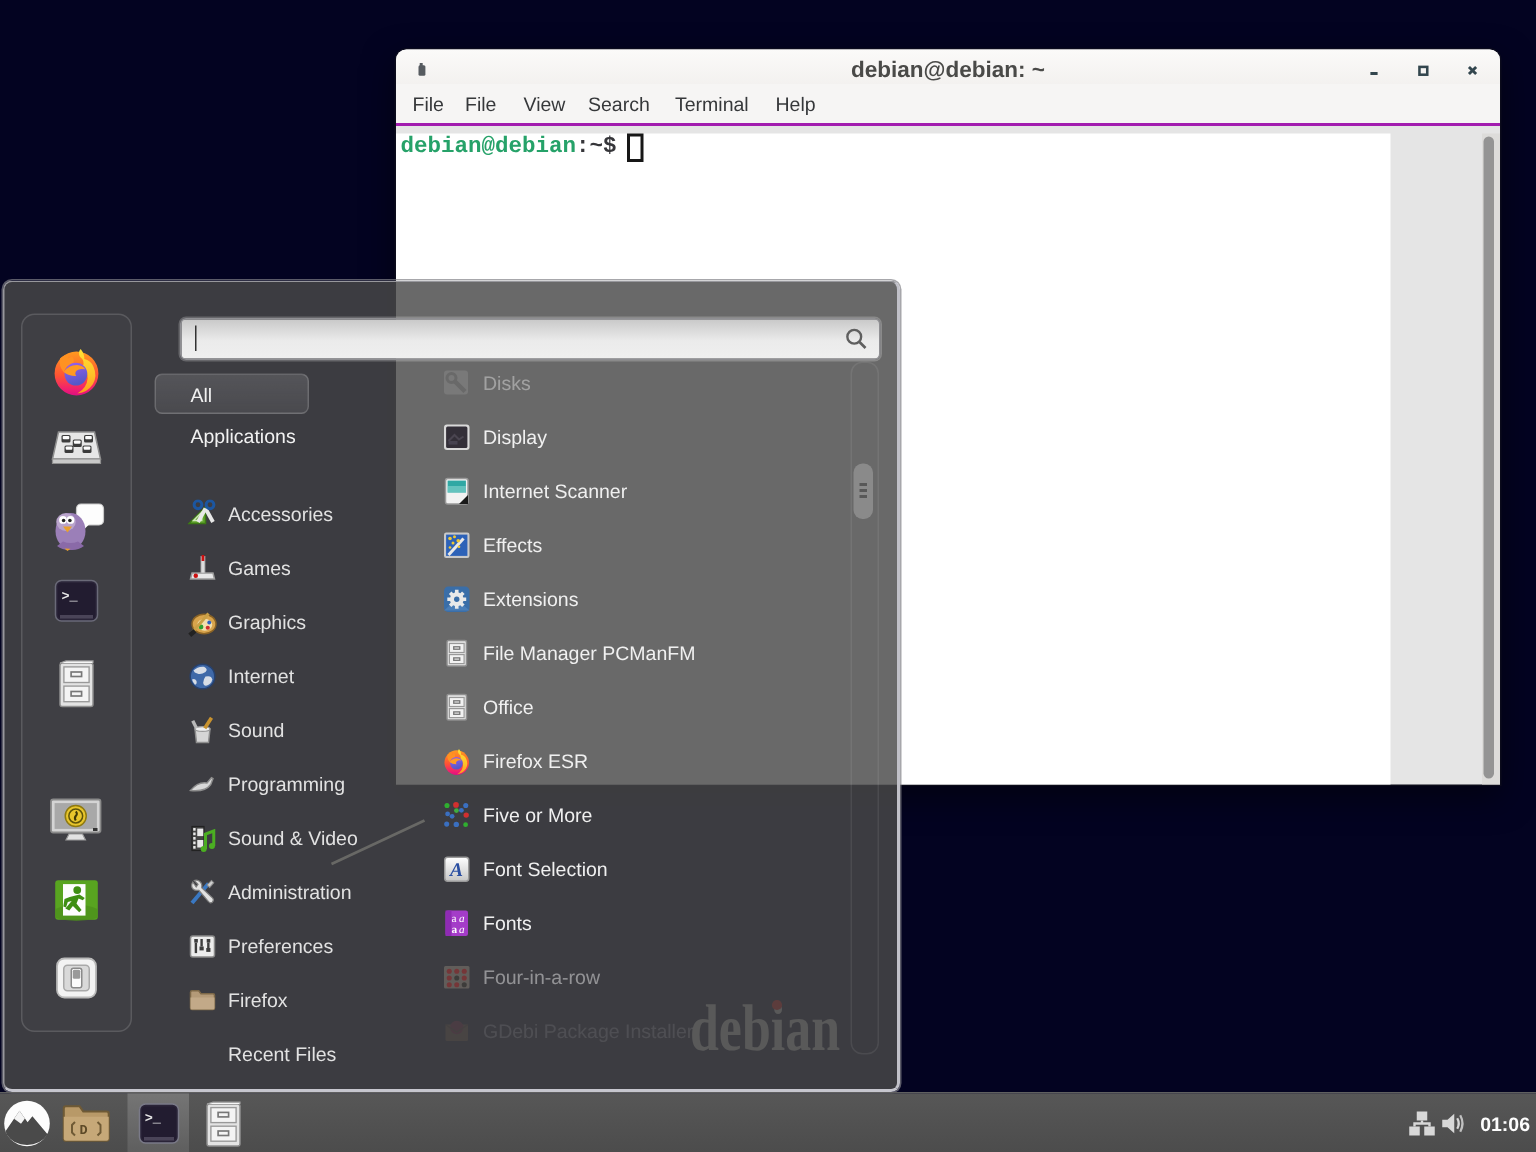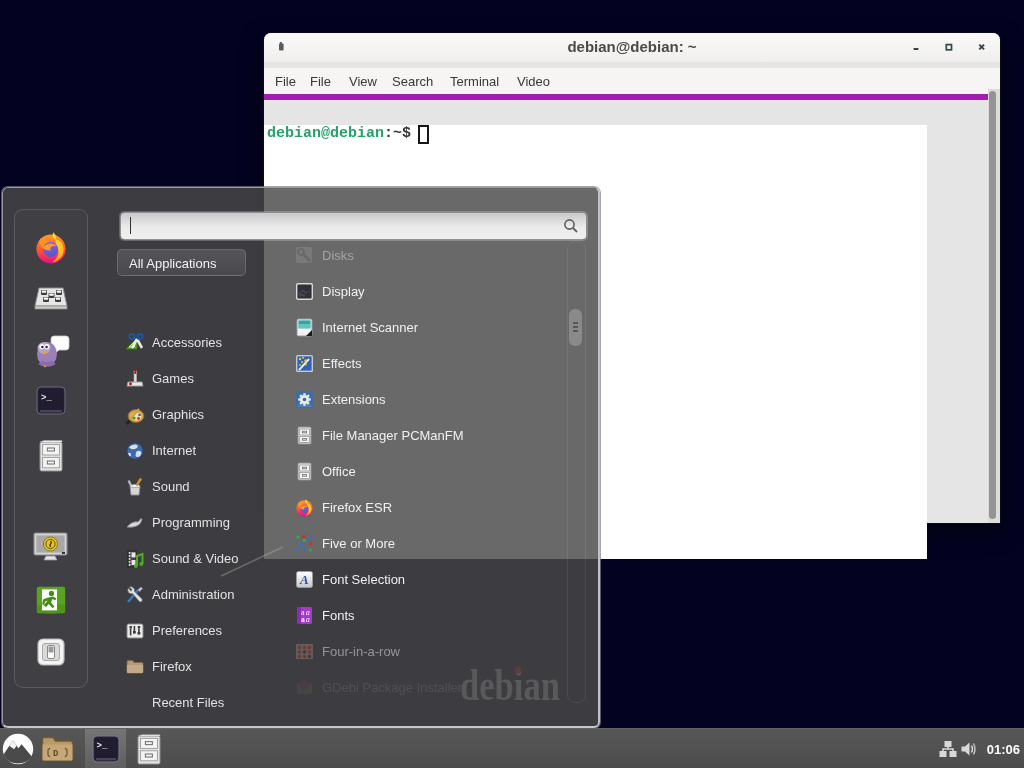--- a/index.html
+++ b/index.html
@@ -5,38 +5,38 @@
   html,body{margin:0;padding:0;width:1024px;height:768px;overflow:hidden;
     background:#030321;font-family:"Liberation Sans",sans-serif;}
   .abs{position:absolute;}
   
   #term{left:264px;top:33px;width:736px;height:490px;border-radius:7px 7px 0 0;
     background:#e5e5e5;box-shadow:0 0 0 1px rgba(20,20,30,.55), 0 8px 22px rgba(0,0,0,.5);}
   #titlebar{left:0;top:0;width:736px;height:29px;border-radius:7px 7px 0 0;
     background:linear-gradient(#fbfaf9,#f1efed);}
   #title{left:0;top:5px;width:736px;text-align:center;font-weight:bold;
     font-size:15px;color:#4a4a48;}
-  #menubar{left:0;top:35px;width:736px;height:26px;background:#f6f5f4;
-    border-bottom:6px solid #a21caf;font-size:13px;color:#36383a;}
+  #menubar{left:0;top:23px;width:736px;height:26px;background:#f6f5f4;
+    border-bottom:2px solid #a21caf;font-size:13px;color:#36383a;}
   .mi{position:absolute;top:6px;}
-  #tcontent{left:0;top:56px;width:663px;height:434px;background:#fff;margin-top:36px;}
+  #tcontent{left:0;top:56px;width:663px;height:434px;background:#fff;}
   #prompt{left:3px;top:0px;font-family:"Liberation Mono",monospace;
     font-size:15px;font-weight:bold;white-space:pre;}
   #tscroll{left:724px;top:56px;width:12px;height:434px;background:#dddcda;}
   #tthumb{left:1px;top:2px;width:7px;height:428px;background:#949494;border-radius:4px;}
   
   #menu{left:2px;top:187px;width:595px;height:538px;background:rgba(73,73,73,0.825);
     border:1px solid #97979c;border-right:2px solid #c0c0c8;border-bottom:2px solid #c6c6ce;border-radius:6px;
     box-shadow:0 0 0 1px rgba(130,130,136,.7);color:#e4e4e4;font-size:13px;}
   #sidebar{left:11px;top:21px;width:72px;height:477px;border:1px solid rgba(255,255,255,.14);
     border-radius:9px;background:rgba(255,255,255,.02);}
   #search{left:117px;top:24px;width:465px;height:26px;border:1px solid #8f8f93;border-radius:4px;
     background:linear-gradient(#c9c9c9,#ebebeb 55%,#efefef);box-shadow:0 0 0 1px rgba(255,255,255,.22);}
-  #allapps{left:114px;top:61px;width:129px;height:27px;border:1px solid rgba(255,255,255,.17);
-    border-radius:5px;background:linear-gradient(rgba(255,255,255,.13),rgba(255,255,255,.07));line-height:27px;padding-left:11px;
+  #allapps{left:100px;top:61px;width:103px;height:27px;border:1px solid rgba(255,255,255,.17);
+    border-radius:5px;background:linear-gradient(rgba(255,255,255,.13),rgba(255,255,255,.07));line-height:27px;padding-left:23px;
     box-sizing:border-box;color:#f2f2f2;}
   .cat{position:absolute;left:119px;width:160px;height:20px;margin-top:47px;}
   .cat .ic{position:absolute;left:3px;top:0;width:20px;height:20px;}
   .cat .tx{position:absolute;left:30px;top:2px;white-space:nowrap;color:#e2e2e2;}
   .app{position:absolute;left:289px;width:290px;height:20px;}
   .app .ic{position:absolute;left:3px;top:0;width:19px;height:19px;}
   .app .tx{position:absolute;left:30px;top:2px;white-space:nowrap;color:#f0f0f0;}
   
   #taskbar{left:0;top:728px;width:1024px;height:40px;
     background:linear-gradient(#575757,#4c4c4c);border-top:1px solid #606060;box-sizing:border-box;}
@@ -66,21 +66,21 @@
         <path d="M70.3 2.6 L75.1 7.4"></path>
         <path d="M75.1 2.6 L70.3 7.4"></path>
       </g>
   </svg>
   <div id="menubar" class="abs">
     <span class="mi" style="left:11px">File</span>
     <span class="mi" style="left:46px">File</span>
     <span class="mi" style="left:85px">View</span>
     <span class="mi" style="left:128px">Search</span>
     <span class="mi" style="left:186px">Terminal</span>
-    <span class="mi" style="left:253px">Video</span>
+    <span class="mi" style="left:253px">Help</span>
   </div>
   <div id="tcontent" class="abs">
     <div id="prompt" class="abs"><span style="color:#26a269">debian@debian</span><span style="color:#36363a">:~$</span></div>
     <div class="abs" style="left:154px;top:0px;width:7px;height:15px;border:2px solid #171717;"></div>
   </div>
   <div id="tscroll" class="abs">
       <div id="tthumb" class="abs"></div>
     </div>
 </div>
 

